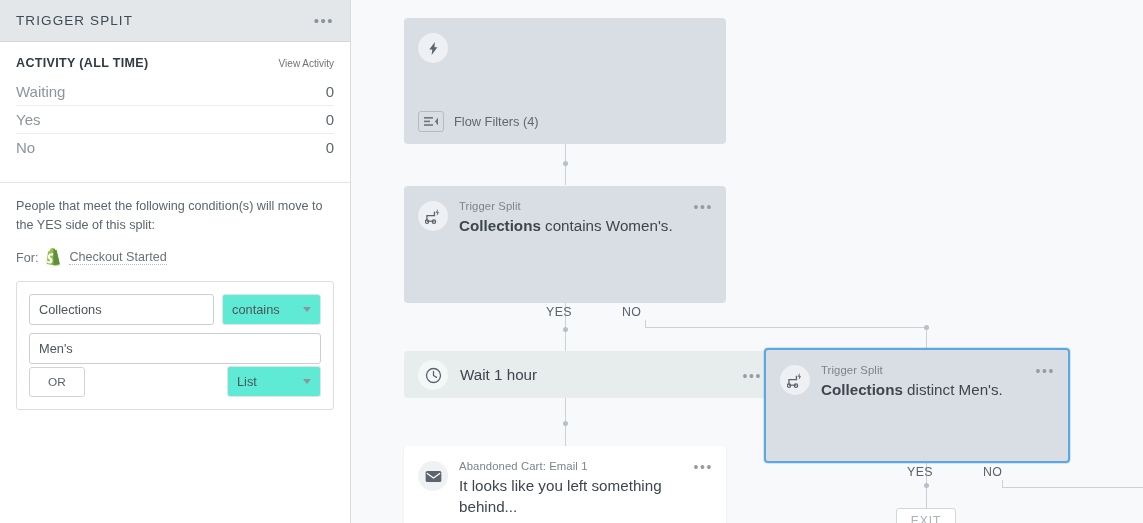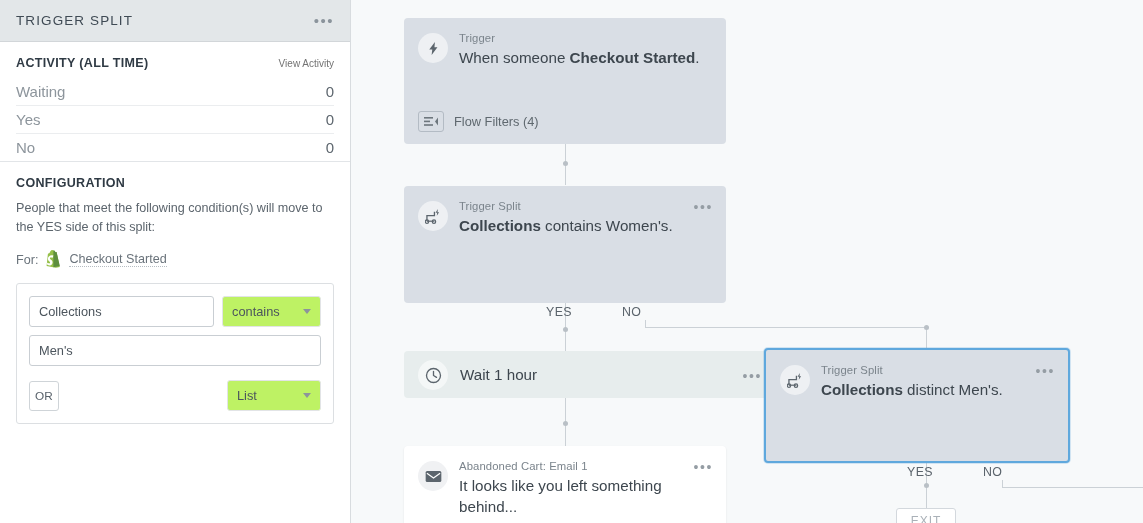--- a/index.html
+++ b/index.html
@@ -29,21 +29,21 @@
     justify-content: space-between;
   }
   .panel-header .title {
     font-size: 13.5px; letter-spacing: 1.1px;
     color: #3f4a54; font-weight: 400;
     text-transform: uppercase;
   }
   .kebab { color: #8b949c; font-size: 15px; letter-spacing: 1.5px; line-height: 6px; cursor: pointer; }
 
   .section { padding: 14px 16px 10px 16px; }
-  .section.activity { padding-bottom: 0; border-bottom: 1px solid #e2e5e8; }
+  .section.activity { padding-bottom: 21px; border-bottom: 1px solid #e2e5e8; }
   .sec-row-top { display: flex; align-items: baseline; justify-content: space-between; margin-bottom: 8px; }
   .sec-title {
     font-size: 12.5px; font-weight: bold; color: #2f3a44;
     letter-spacing: 0.35px;
   }
   .link { color: #737373; font-size: 10px; cursor: pointer; text-decoration: none; }
   .act-row {
     display: flex; justify-content: space-between; align-items: center;
     font-size: 15px; color: #8d959c;
     padding: 5px 0 5px 0;
@@ -70,32 +70,32 @@
   }
   .cond-row1 { display: flex; gap: 8px; margin-bottom: 8px; }
   .txt-input {
     border: 1px solid #c9ced3; border-radius: 3px;
     height: 31px; padding: 0 9px;
     font-size: 12.8px; color: #4c555d;
     font-family: "Liberation Sans", sans-serif;
     background: #fff; outline: none;
   }
   .txt-input.field { flex: 0 0 181px; }
-  .txt-input.value { width: 100%; margin-bottom: 14px; }
+  .txt-input.value { width: 100%; margin-bottom: 2px; }
   .sel {
-    background: #bef264; border: 1px solid #e2e4e6; border-radius: 3px;
+    background: #5eead4; border: 1px solid #e2e4e6; border-radius: 3px;
     height: 31px; flex: 1;
     display: flex; align-items: center; justify-content: space-between;
     padding: 0 9px; font-size: 12.8px; color: #4c555d; cursor: pointer;
   }
   .caret { width: 0; height: 0; border-left: 4.5px solid transparent; border-right: 4.5px solid transparent; border-top: 5px solid #8d949b; }
   .cond-row3 { display: flex; align-items: center; justify-content: space-between; }
   .or-btn {
     border: 1px solid #cfd4d8; border-radius: 3px; background: #fff;
-    height: 30px; padding: 0 5px; font-size: 11.8px; color: #58616a;
+    height: 30px; padding: 0 18px; font-size: 11.8px; color: #58616a;
     cursor: pointer; font-family: "Liberation Sans", sans-serif;
   }
   .sel.small { flex: 0 0 94px; }
 
   
   #canvas {
     position: relative; flex: 1; height: 523px;
     background: #f7f9fa; overflow: hidden;
   }
   .node {
@@ -179,21 +179,20 @@
         <span>Yes</span>
         <span class="act-val">0</span>
       </div>
       <div class="act-row">
         <span>No</span>
         <span class="act-val">0</span>
       </div>
     </div>
 
     <div class="section">
-      <div class="config-title">CONFIGURATION</div>
 
 
       <p class="config-p">People that meet the following condition(s) will move to the YES side of this split:</p>
 
       <div class="for-row">
         <span>For:</span>
         <span class="shopify-ico">
           <svg viewBox="0 0 17 19" width="17" height="19">
             <path d="M11.6 2.2c-.1-.1-.3-.1-.4-.1l-.8.2c-.4-1.1-1-1.7-1.8-1.7h-.2C8.2.3 7.8 0 7.3 0 5.7 0 4.9 2 4.6 3L3.4 3.4c-.4.1-.4.1-.5.5L1.6 16.1l9.2 1.7 4-.9S11.7 2.4 11.6 2.2z" fill="#95BF47"></path>
             <path d="M11.2 2.1l-.8.2c-.4-1.1-1-1.7-1.8-1.7h-.2v16.7l6.4-1.4S11.7 2.4 11.6 2.2c-.1-.1-.3-.1-.4-.1z" fill="#5E8E3E"></path>
@@ -246,26 +245,20 @@
     <div class="conn h" style="left:651px; top:487px; width:145px;"></div>
 
     <div class="node grey" style="left:53px; top:18px; width:322px; height:126px;">
       <div class="node-inner">
         <div class="node-head">
           <span class="ico-circle">
             <svg width="15" height="15" viewBox="0 0 16 16">
                 <path d="M9.5 1L3.5 9h3.2l-.7 6 6.2-8.4H9l.5-5.6z" fill="#5c656d"></path>
               </svg>
           </span>
-          <div class="node-txt">
-            <div class="node-label">Trigger</div>
-            <div class="node-title">
-              <span>When someone </span><b>Checkout Started</b><span>.</span>
-            </div>
-          </div>
         </div>
         <div class="flow-filters">
           <span class="ff-ico">
             <svg width="14" height="11" viewBox="0 0 14 11">
               <rect x="0" y="1" width="9" height="1.6" fill="#6d767d"></rect>
               <rect x="0" y="4.6" width="6" height="1.6" fill="#6d767d"></rect>
               <rect x="0" y="8.2" width="9" height="1.6" fill="#6d767d"></rect>
               <path d="M14 1.5v8l-3-4z" fill="#6d767d"></path>
             </svg>
           </span>

